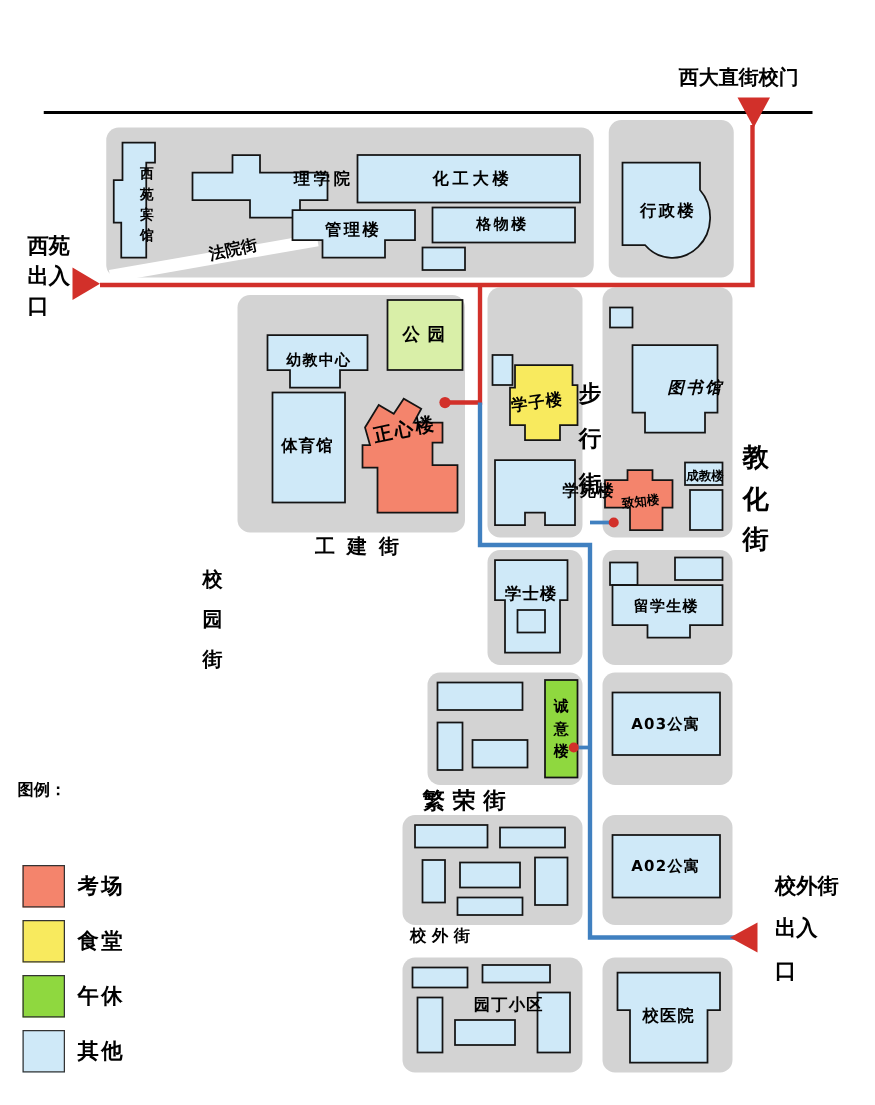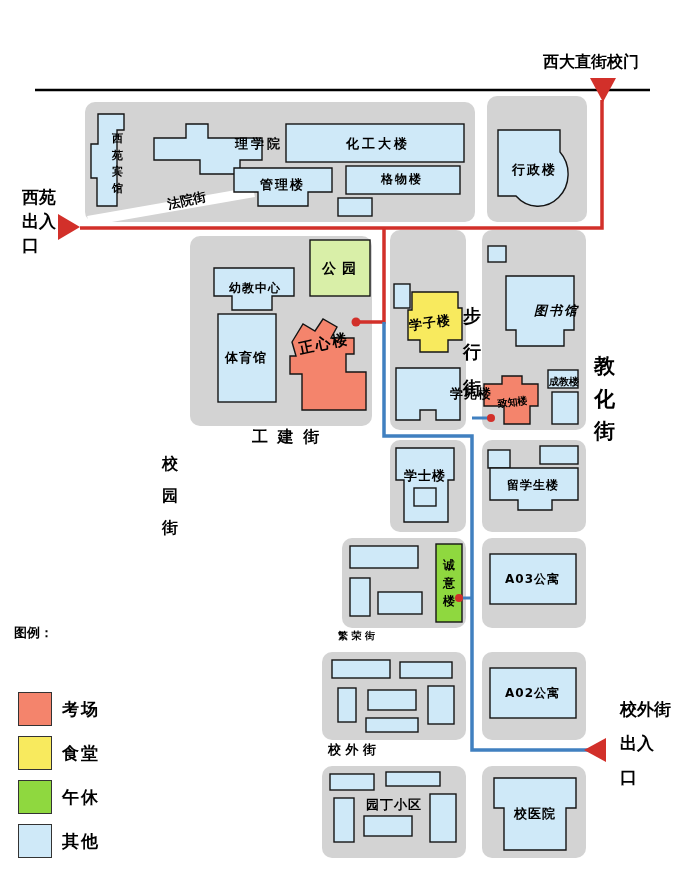--- a/index.html
+++ b/index.html
@@ -120,21 +120,21 @@
 
   <div class="lbl pre" style="left:620px;top:692px;font-size:17px;line-height:2;">校外街
 出入
 口</div>
 
   <div class="lbl" style="left:166px;top:197px;font-size:13px;transform:rotate(-12deg);transform-origin:left top;">法院街</div>
   <div class="lbl" style="left:252px;top:429px;font-size:16px;font-family:Liberation Mono, monospace;">工 建 街</div>
   <div class="lbl vtext" style="left:162px;top:448px;width:18px;font-size:16px;line-height:2;">校园街</div>
   <div class="lbl vtext" style="left:463px;top:298px;width:16px;font-size:18px;line-height:2;text-align:center;">步行街</div>
   <div class="lbl vtext serif" style="left:594px;top:350px;width:24px;font-size:21px;line-height:1.55;">教化街</div>
-  <div class="lbl" style="left:338px;top:630px;font-size:10px;">繁 荣 街</div>
+  <div class="lbl" style="left:338px;top:630px;font-size:18px;">繁 荣 街</div>
   <div class="lbl" style="left:328px;top:742px;font-size:13px;">校 外 街</div>
 
   <div class="lbl vtext" style="left:112px;top:131px;width:13px;font-size:11px;line-height:1.5;">西苑宾馆</div>
   <div class="lbl" style="left:202px;top:136px;font-size:13px;letter-spacing:3px;margin-left:33px;">理学院</div>
   <div class="lbl" style="left:346px;top:136px;font-size:13px;letter-spacing:3px;">化工大楼</div>
   <div class="lbl" style="left:260px;top:177px;font-size:13px;letter-spacing:2px;">管理楼</div>
   <div class="lbl" style="left:381px;top:172px;font-size:12px;letter-spacing:2px;text-align:center;">格物楼</div>
   <div class="lbl" style="left:512px;top:162px;font-size:13px;letter-spacing:2px;">行政楼</div>
   <div class="lbl" style="left:322px;top:260px;font-size:14px;letter-spacing:6px;">公园</div>
   <div class="lbl" style="left:229px;top:281px;font-size:12px;letter-spacing:1px;">幼教中心</div>
@@ -143,21 +143,21 @@
   <div class="lbl" style="left:408px;top:318px;font-size:13px;letter-spacing:1px;transform:rotate(-8deg);transform-origin:left top;">学子楼</div>
   <div class="lbl" style="left:406px;top:386px;font-size:13px;letter-spacing:1px;margin-left:44px;">学苑楼</div>
   <div class="lbl" style="left:534px;top:303px;font-size:13px;letter-spacing:2px;font-style:italic;">图书馆</div>
   <div class="lbl" style="left:549px;top:376px;font-size:10px;text-align:center;">成教楼</div>
   <div class="lbl" style="left:497px;top:398px;font-size:10px;transform:rotate(-6deg);transform-origin:left top;">致知楼</div>
   <div class="lbl" style="left:404px;top:468px;font-size:13px;letter-spacing:1px;">学士楼</div>
   <div class="lbl" style="left:507px;top:478px;font-size:12px;letter-spacing:1px;">留学生楼</div>
   <div class="lbl vtext" style="left:443px;top:556px;width:14px;font-size:12px;line-height:1.5;">诚意楼</div>
   <div class="lbl" style="left:505px;top:572px;font-size:12px;letter-spacing:1px;">A03公寓</div>
   <div class="lbl" style="left:505px;top:686px;font-size:12px;letter-spacing:1px;text-align:center;">A02公寓</div>
-  <div class="lbl" style="left:355px;top:797px;font-size:13px;letter-spacing:1px;padding-left:11px;">园丁小区</div>
+  <div class="lbl" style="left:368px;top:797px;font-size:13px;letter-spacing:1px;padding-left:11px;">园丁小区</div>
   <div class="lbl" style="left:514px;top:806px;font-size:13px;letter-spacing:1px;">校医院</div>
 
   <div class="lbl" style="left:14px;top:613px;font-size:13px;margin-top:12px;">图例：</div>
 
   <div class="legend-swatch" style="left: 18px; top: 692px; background-color: rgb(244, 132, 108);"></div>
   <div class="lbl" style="left:62px;top:699px;font-size:17px;letter-spacing:2px;">考场</div>
 
   <div class="legend-swatch" style="left: 18px; top: 736px; background-color: rgb(248, 234, 94);"></div>
   <div class="lbl" style="left:62px;top:743px;font-size:17px;letter-spacing:2px;">食堂</div>
 

